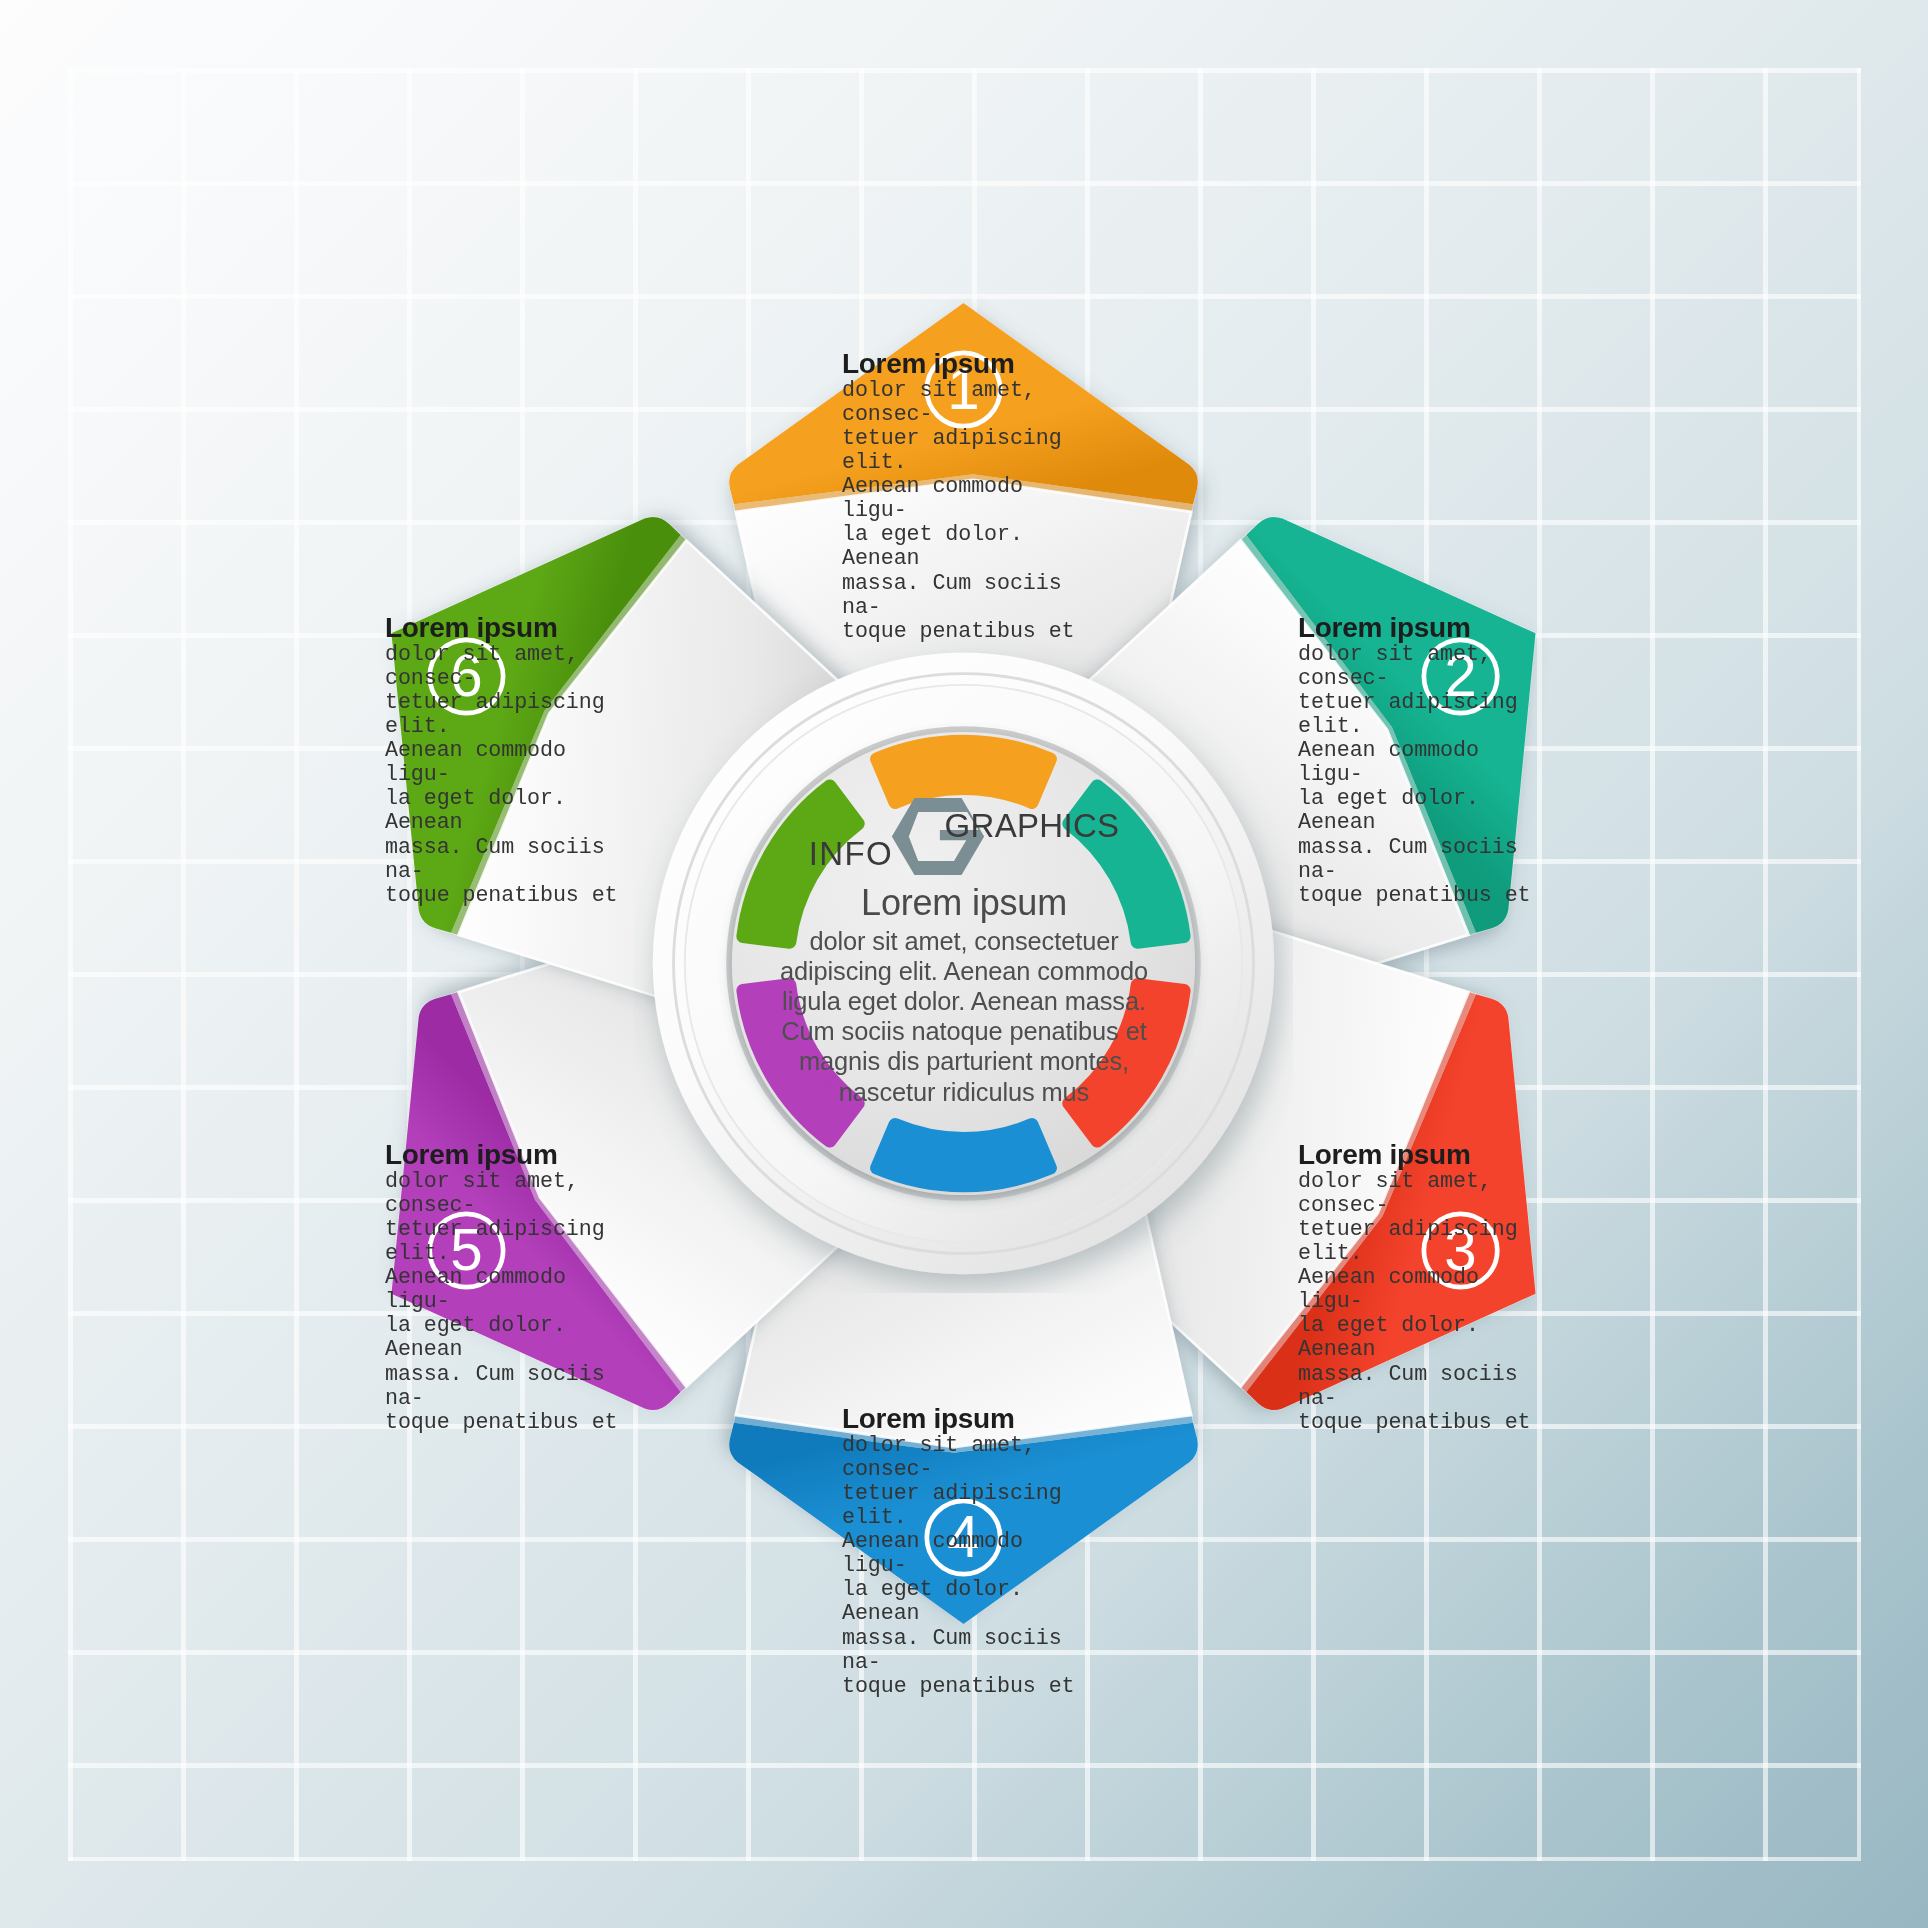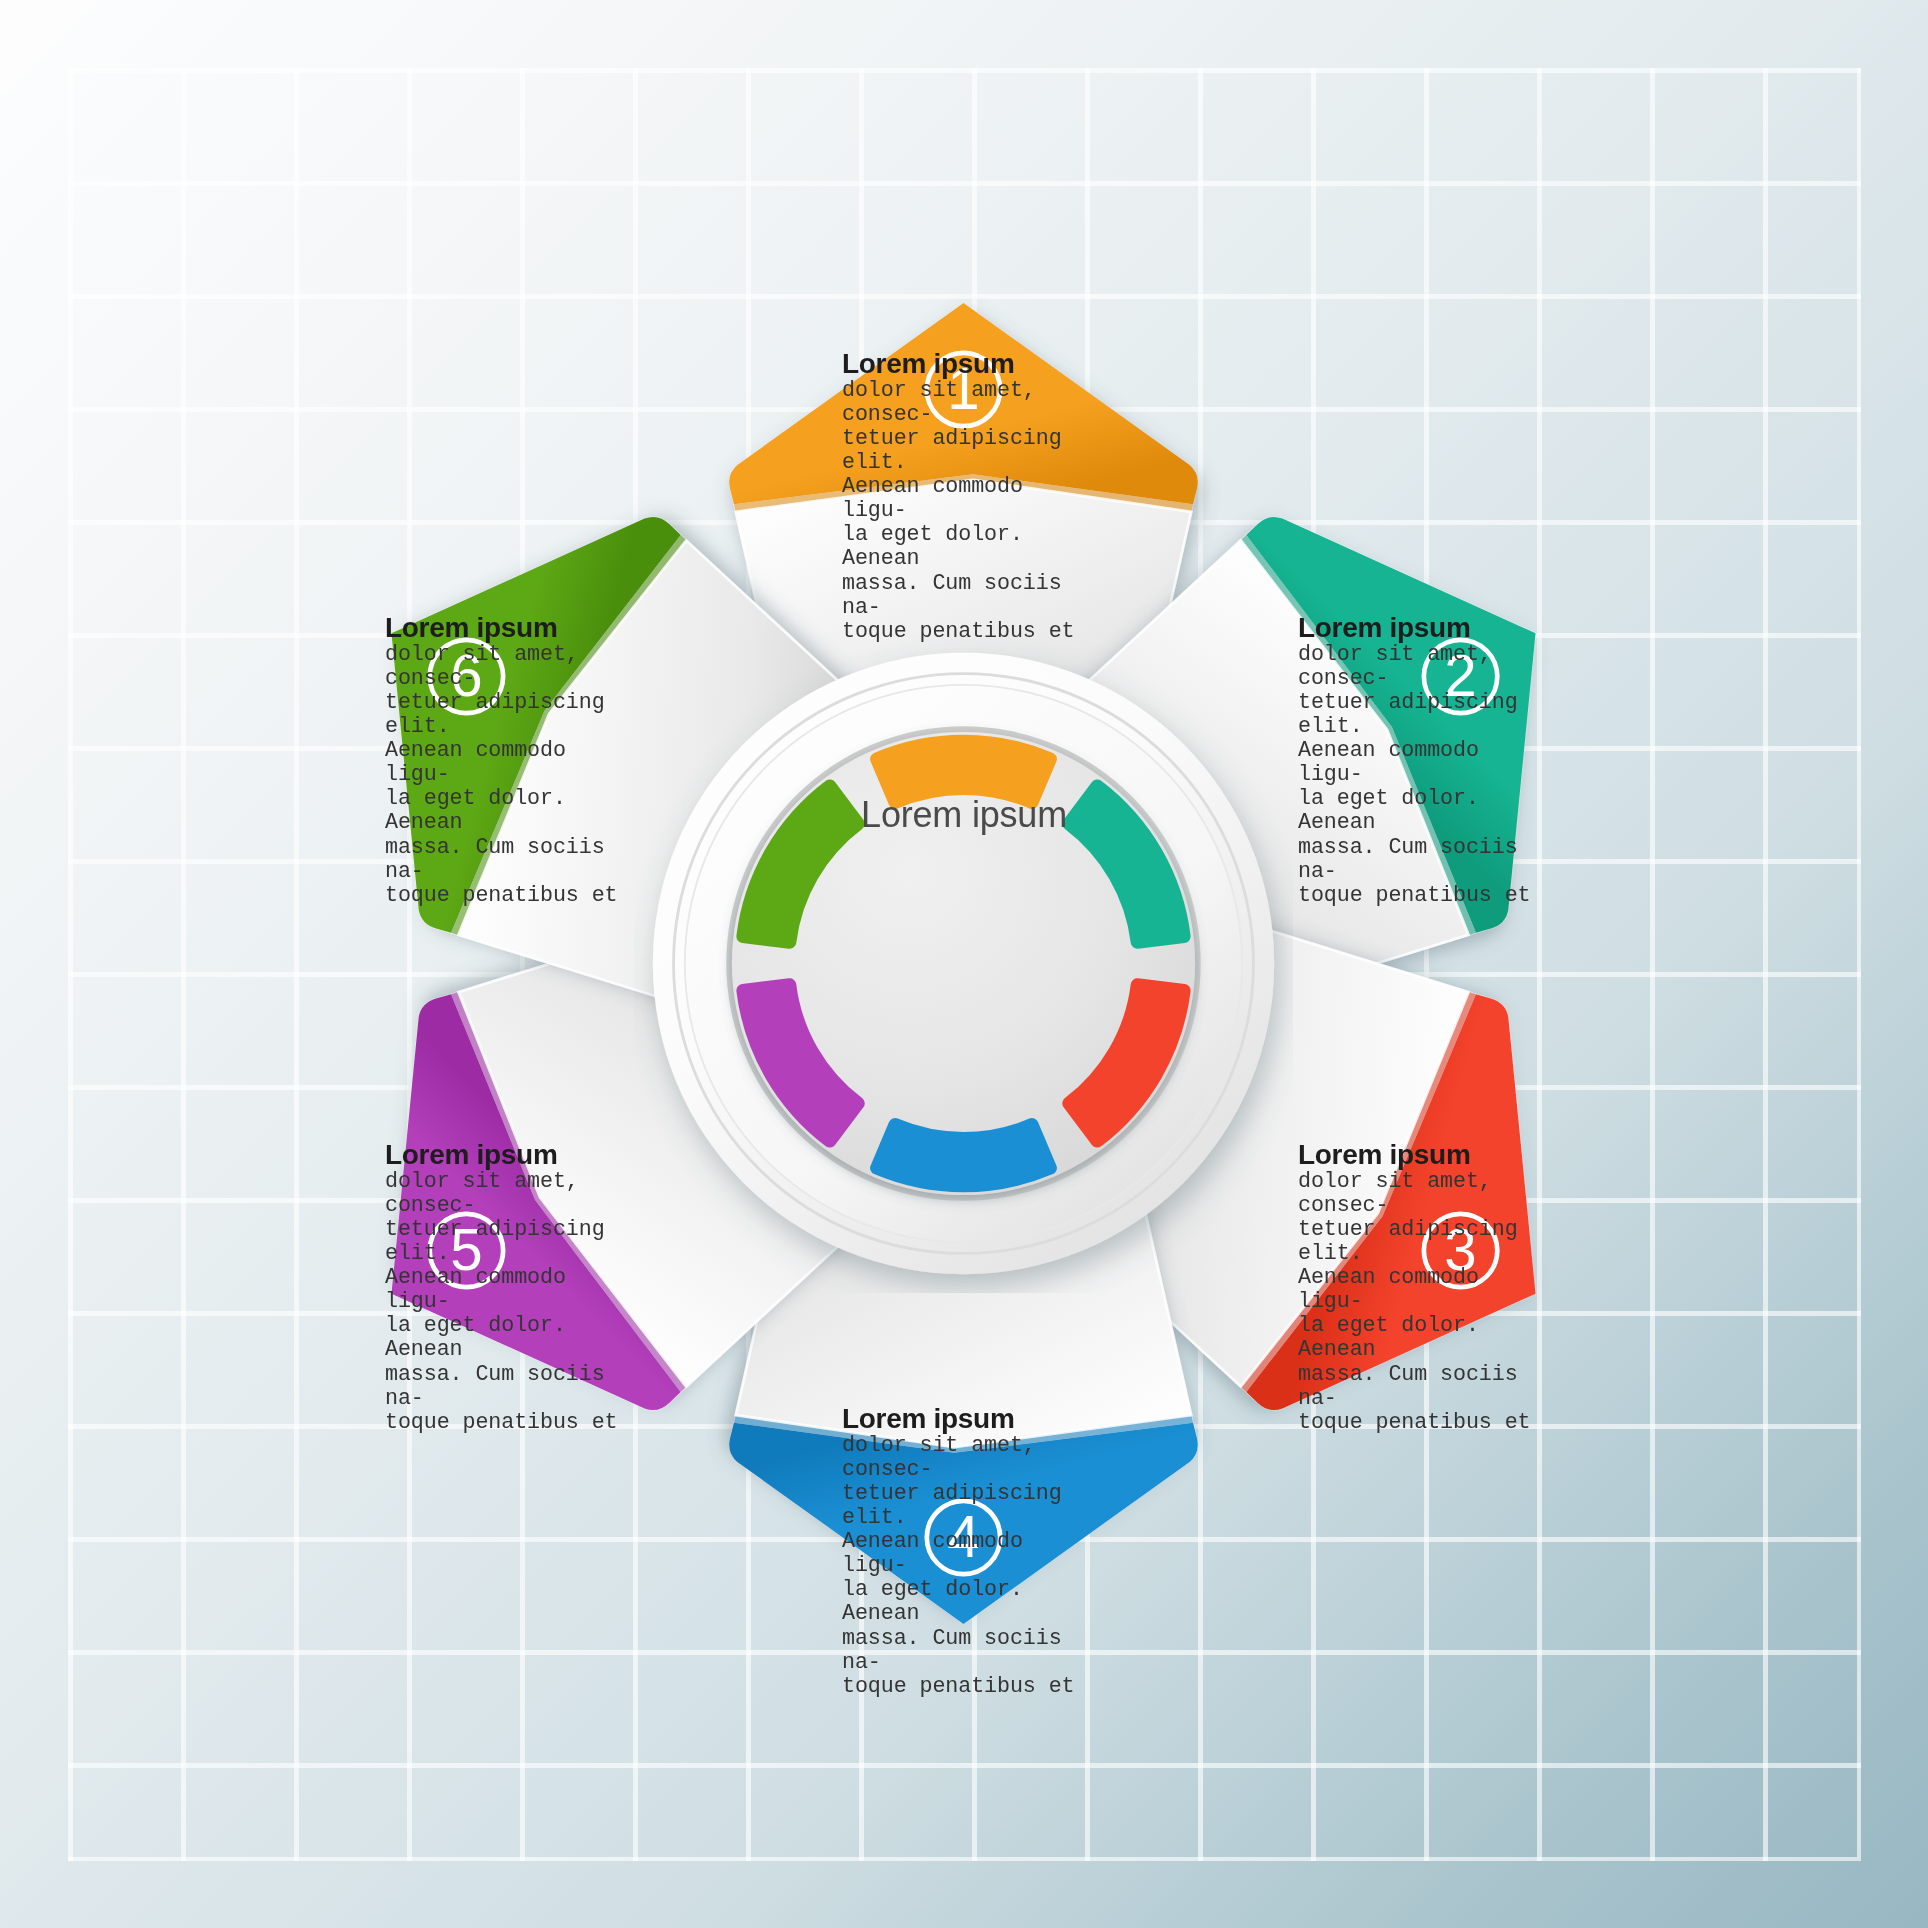--- a/index.html
+++ b/index.html
@@ -531,21 +531,32 @@
           <path d="M442.21254632346864 567.2391454147759 A236 236 0 0 1 257.7874536765314 567.239145414776
                L277.3240101009951 521.2139027421539 A186 186 0 0 0 422.67598989900495 521.2139027421539 Z" fill="#1B8FD3" stroke="#1B8FD3" stroke-width="14" stroke-linejoin="round"></path>
           <path d="M207.97165453611657 538.477980371161 A236 236 0 0 1 115.75910821264802 378.7611650436148
                L165.3864157947141 372.66769787335744 A186 186 0 0 0 238.062405693719 498.54620486879645 Z" fill="#B33FBB" stroke="#B33FBB" stroke-width="14" stroke-linejoin="round"></path>
           <path d="M115.75910821264802 321.2388349563851 A236 236 0 0 1 207.9716545361166 161.5220196288389
                L238.06240569371903 201.45379513120352 A186 186 0 0 0 165.3864157947141 327.3323021266425 Z" fill="#5DA815" stroke="#5DA815" stroke-width="14" stroke-linejoin="round"></path>
         </g>
     </svg>
 
     <div class="center-content">
+      <div class="logo-row">
+        <span class="logo-info">INFO</span>
+        <span class="logo-g">
+          <svg width="104" height="81" viewBox="0 0 110 86">
+            <path d="M30 2 L80 2 L104 43 L80 84 L30 84 L6 43 Z
+                     M34 17 L24 43 L34 69 L72 69 L85 47 L57 47 L57 36 L98 36 L86 17 Z" fill="#7b8e93" fill-rule="evenodd"></path>
+          </svg>
+        </span>
+        <span class="logo-graphics">GRAPHICS</span>
+      </div>
       <p class="center-title">Lorem ipsum</p>
+      <p class="center-body">dolor sit amet, consectetuer adipiscing elit. Aenean commodo ligula eget dolor. Aenean massa. Cum sociis natoque penatibus et magnis dis parturient montes, nascetur ridiculus mus</p>
     </div>
   </div>
 
 <div class="petal-text" style="left: 842px; top: 350px; transform: none; position: absolute; text-align: left;">
       <div class="petal-title">Lorem ipsum</div>
       <div class="petal-body" style="white-space: pre-line;">dolor sit amet, consec-
 tetuer adipiscing elit.
 Aenean commodo ligu-
 la eget dolor. Aenean
 massa. Cum sociis na-

